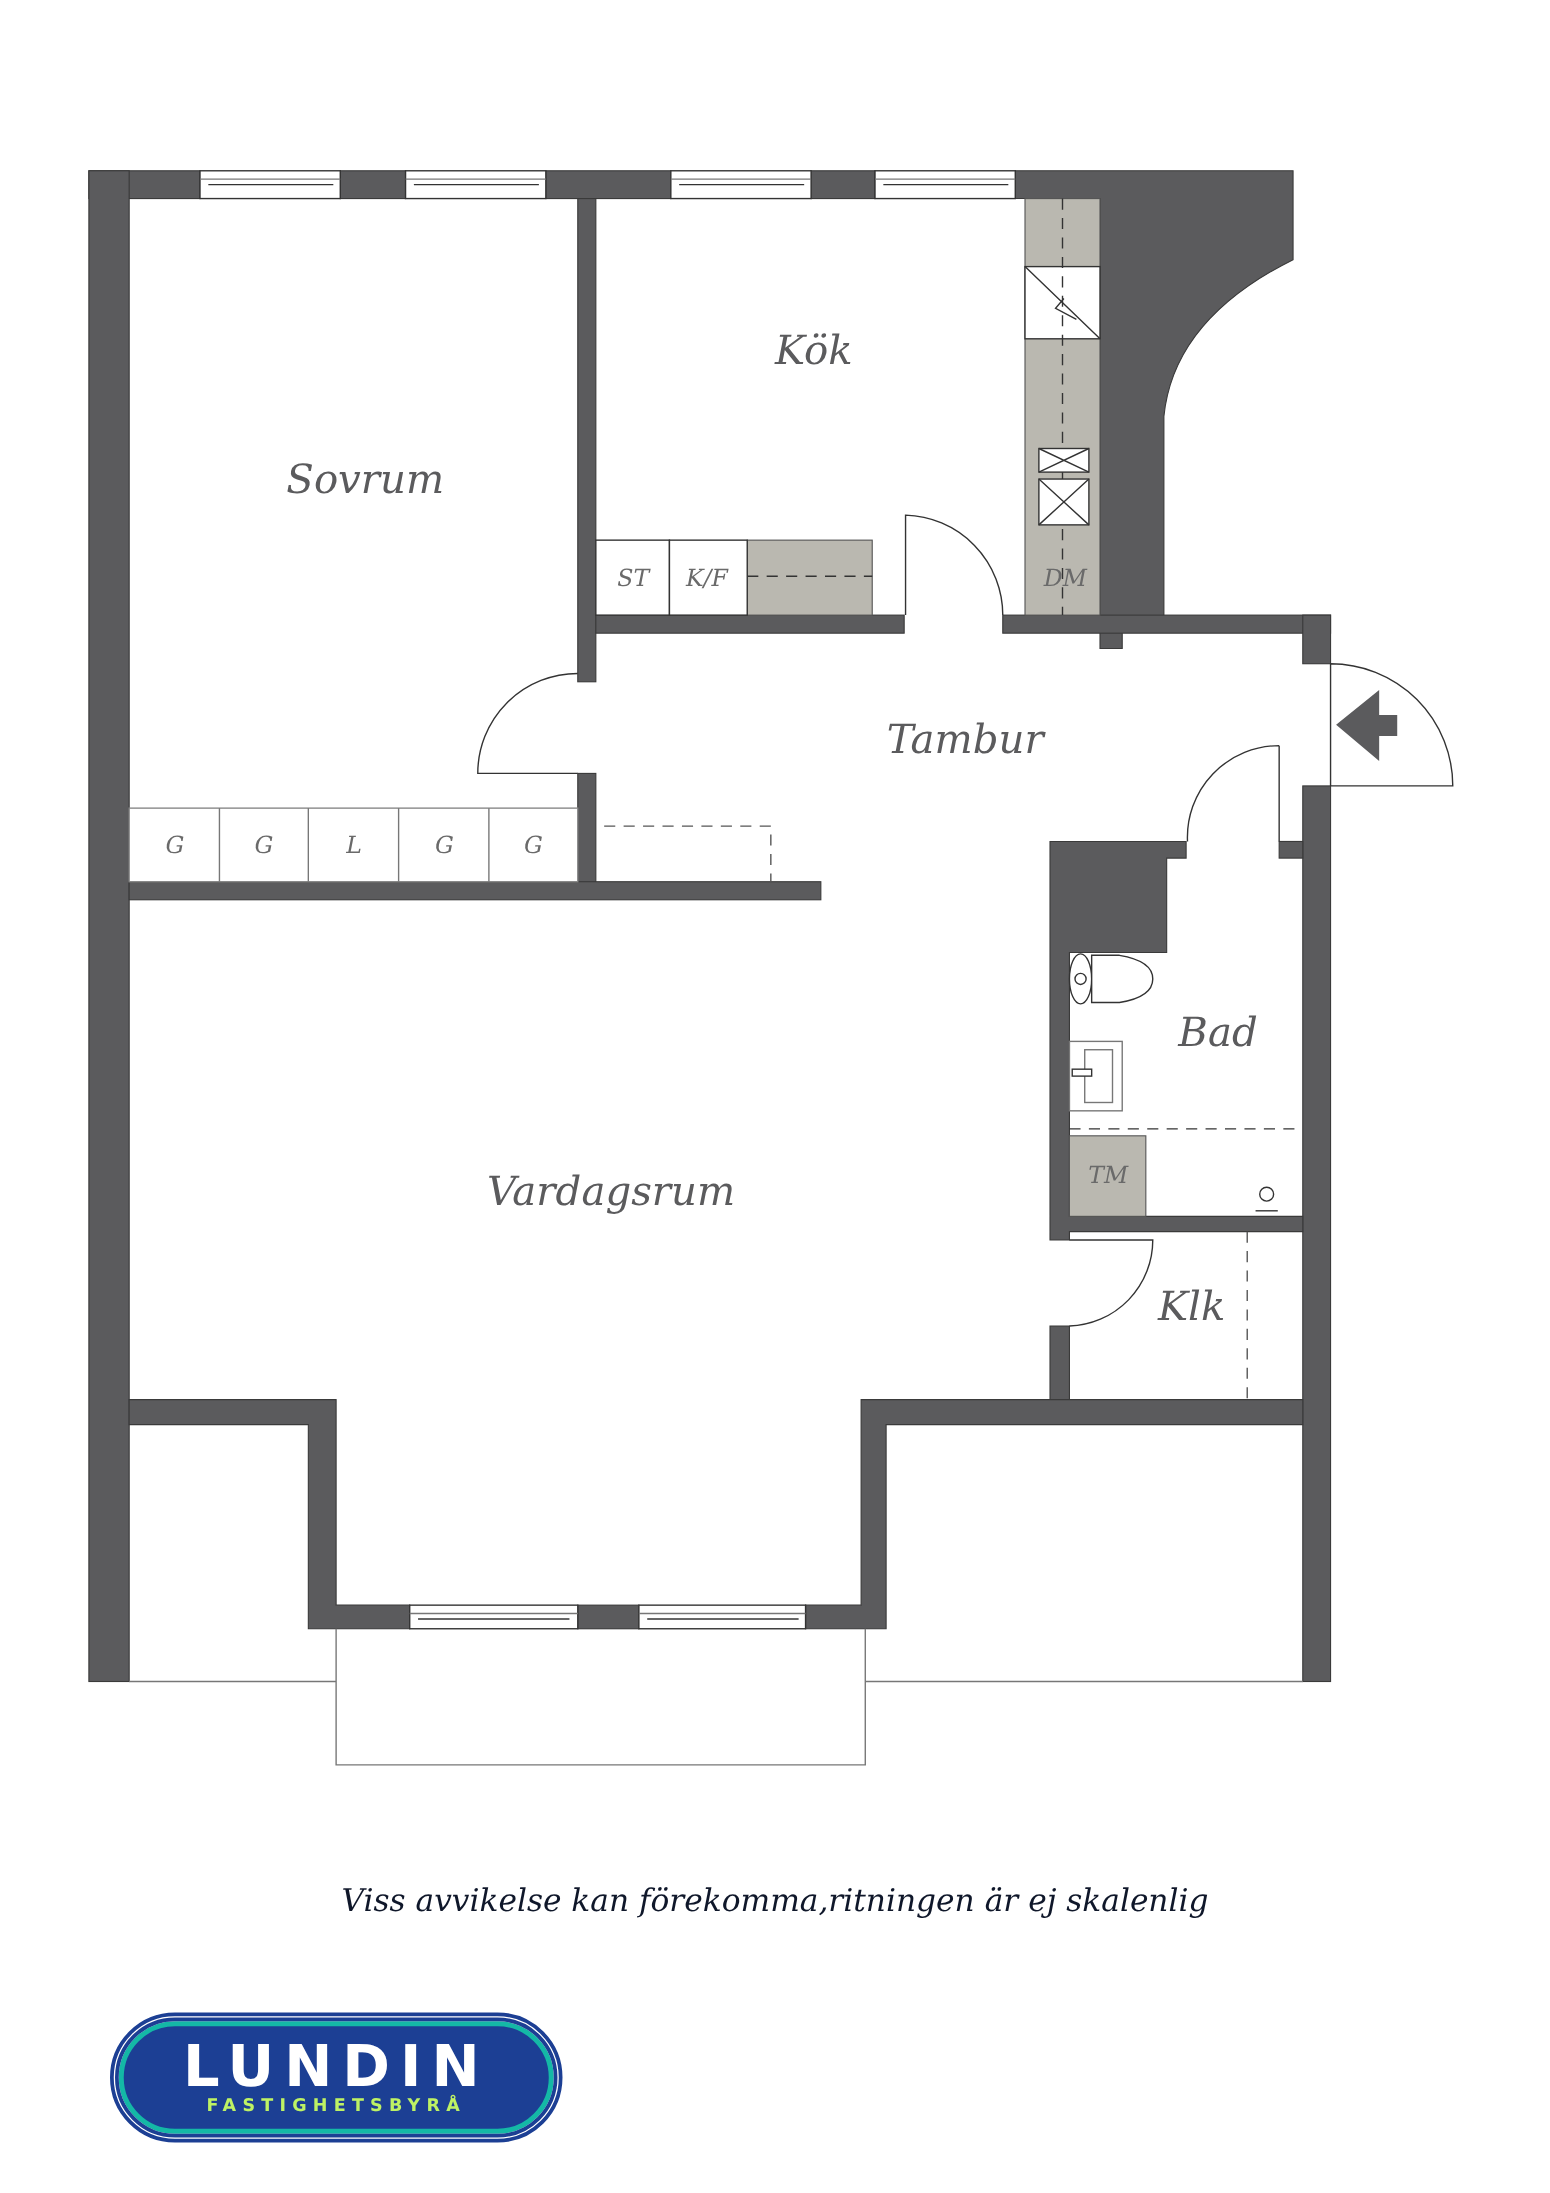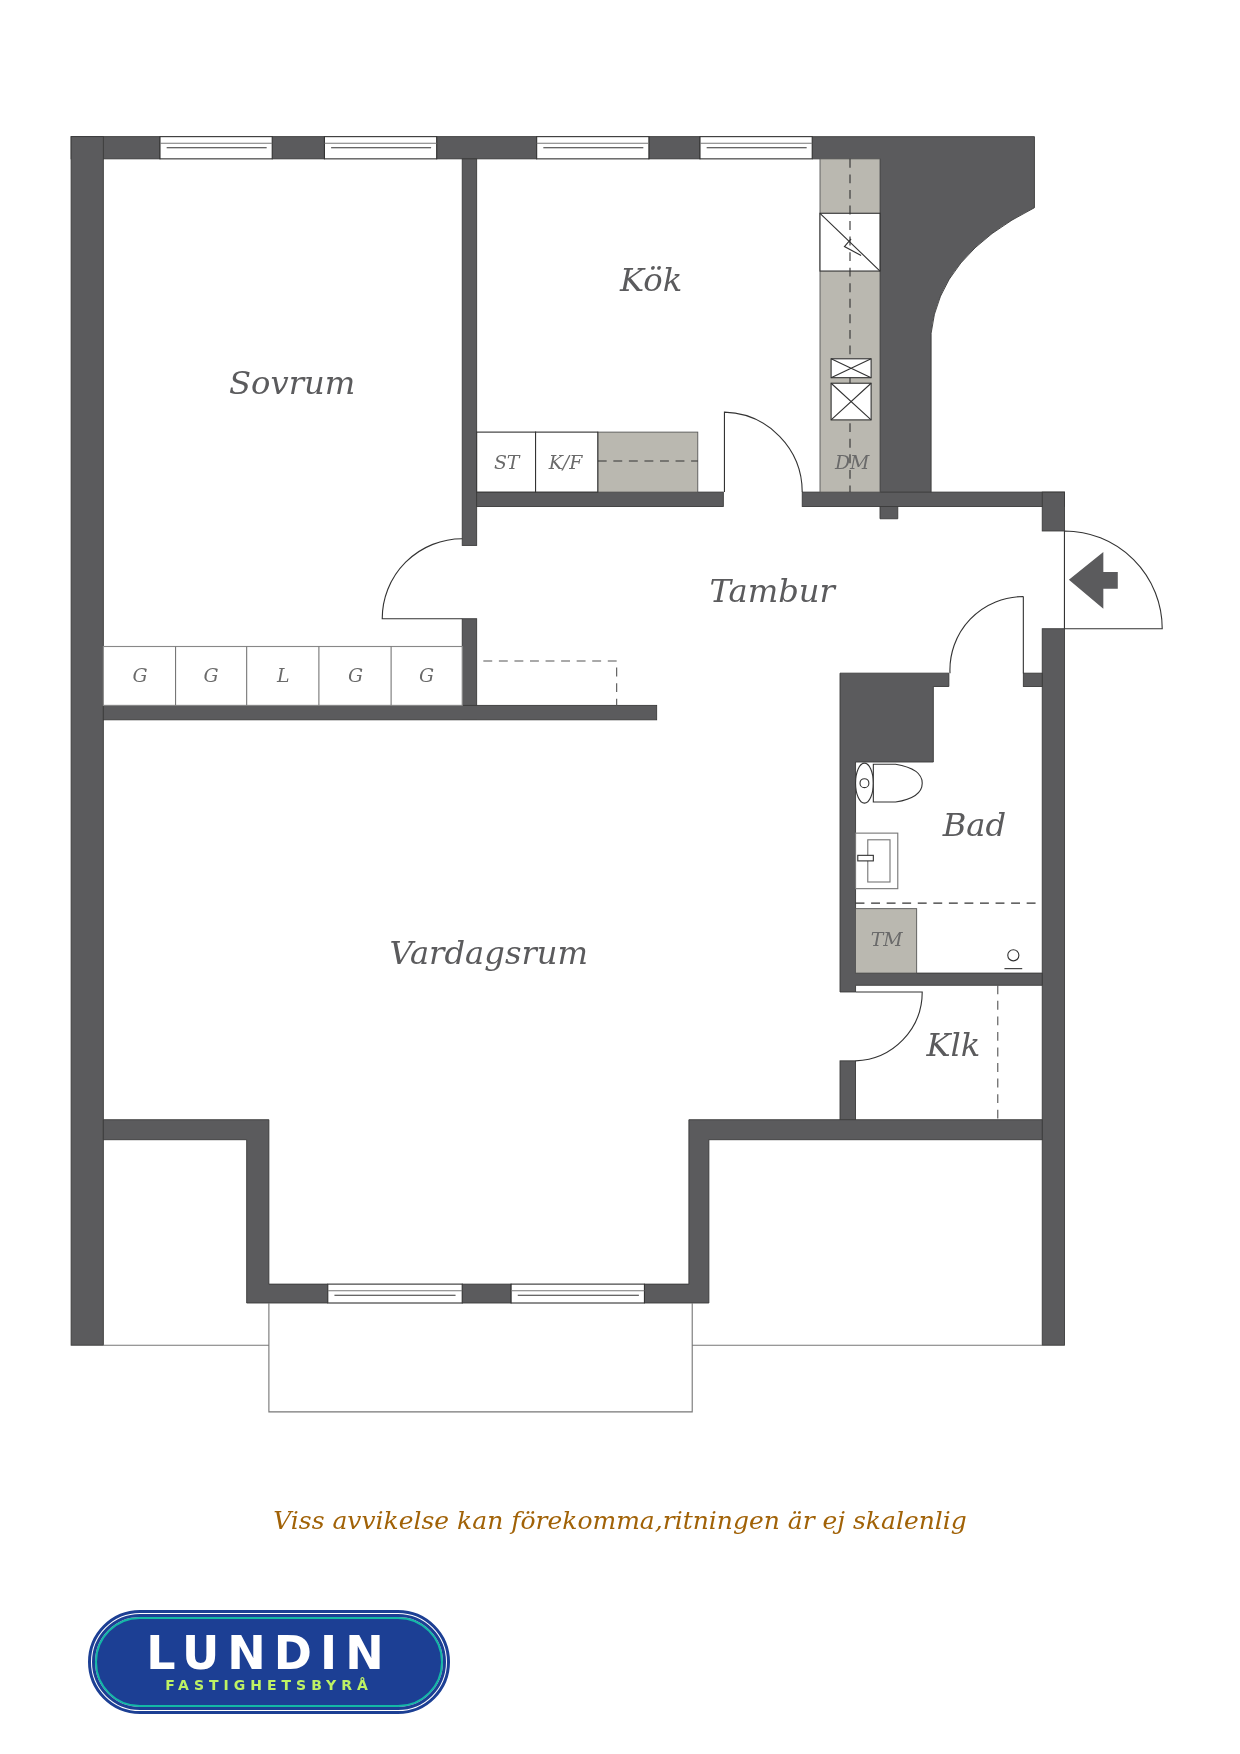--- a/index.html
+++ b/index.html
@@ -9,30 +9,30 @@
   .counter { fill: #bab8b0; stroke: #555; stroke-width: 0.8; }
   .fix { fill: #ffffff; stroke: #333; stroke-width: 1; }
   .thin { fill: none; stroke: #333; stroke-width: 1; }
   .grey-line { fill: none; stroke: #777; stroke-width: 1; }
   .dash { fill: none; stroke: #333; stroke-width: 1; stroke-dasharray: 8 6; }
   .room-label { font-family: "DejaVu Serif", "Liberation Serif", serif; font-style: italic; fill: #5b5b5d; }
   .small-label { font-family: "DejaVu Serif", "Liberation Serif", serif; font-style: italic; fill: #6a6a6a; font-size: 17px; }
   .disclaimer {
     position: absolute; left: 0; width: 1240px; top: 1506px; text-align: center;
     font-family: "DejaVu Serif", "Liberation Serif", serif; font-style: italic;
-    font-size: 25px; color: #a16207;
+    font-size: 25px; color: #0f172a;
   }
   .logo {
     position: absolute; left: 88px; top: 1610px; width: 362px; height: 104px;
     border-radius: 52px; background: #ffffff; border: 3px solid #1c3f94;
     box-sizing: border-box; padding: 4px;
   }
   .logo-inner {
     width: 100%; height: 100%; border-radius: 46px; background: #1c3f94;
-    border: 2px solid #14b8a6; box-sizing: border-box; outline: 3px solid #1c3f94;
+    border: 4px solid #14b8a6; box-sizing: border-box; outline: 3px solid #1c3f94;
     display: flex; flex-direction: column; align-items: center; justify-content: center;
   }
   .logo-main {
     font-family: "DejaVu Sans", "Liberation Sans", sans-serif; font-weight: bold;
     color: #ffffff; font-size: 46px; letter-spacing: 8px; line-height: 46px;
   }
   .logo-sub {
     font-family: "DejaVu Sans", "Liberation Sans", sans-serif; font-weight: bold;
     color: #bef264; font-size: 14px; letter-spacing: 5px; line-height: 18px;
   }

